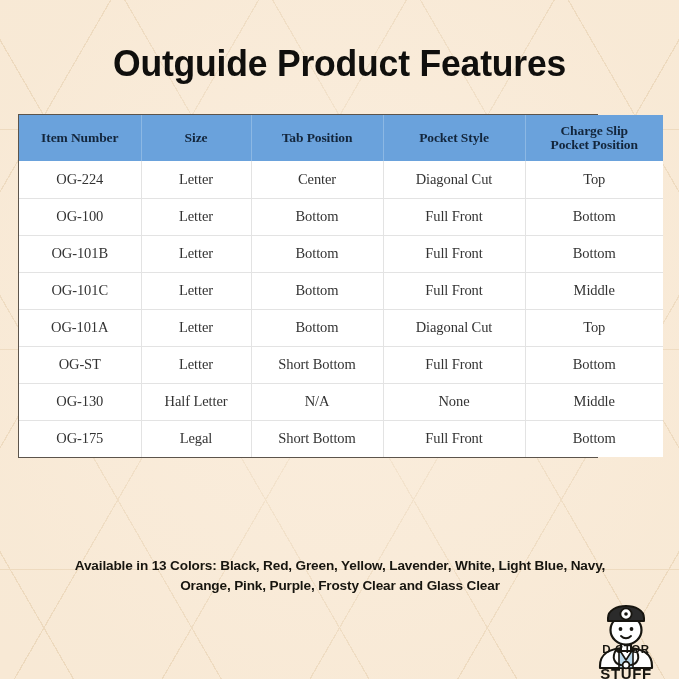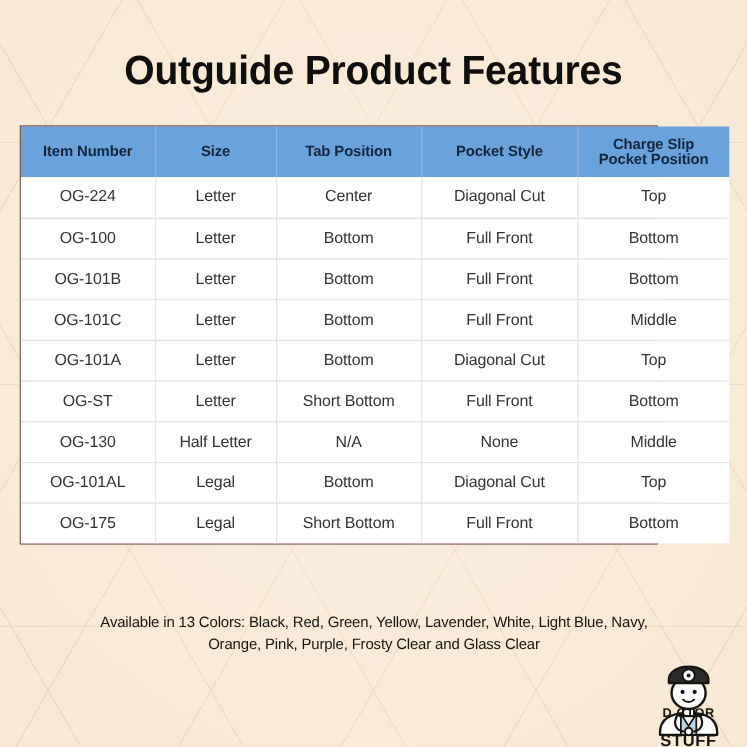--- a/index.html
+++ b/index.html
@@ -78,22 +78,23 @@
     transform: scaleX(0.96);
   }
 
   
   .table-wrap {
     position: absolute;
     left: 18px;
     top: 114px;
     width: 580px;
     border: 1.6px solid #5c544b;
-    background: #fca5a5;
+    background: #14532d;
     box-sizing: border-box;
+    font-family: Liberation Serif, serif;
   }
   table.features {
     width: 100%;
     border-collapse: collapse;
     table-layout: fixed;
   }
   table.features col.c1 { width: 122px; }
   table.features col.c2 { width: 110px; }
   table.features col.c3 { width: 132px; }
   table.features col.c4 { width: 142px; }
@@ -134,21 +135,21 @@
 
   
   .footer-note {
     position: absolute;
     left: 70px;
     top: 556px;
     width: 540px;
     text-align: center;
     font-size: 13.6px;
     line-height: 20px;
-    font-weight: 400;
+    font-weight: 700;
     color: #17150f;
     letter-spacing: -0.15px;
   }
 
   
   .logo {
     position: absolute;
     left: 583px;
     top: 604px;
     width: 86px;
@@ -233,27 +234,20 @@
             <td>Bottom</td>
           </tr>
           <tr>
             <td>OG-130</td>
             <td>Half Letter</td>
             <td>N/A</td>
             <td>None</td>
             <td>Middle</td>
           </tr>
           <tr>
-            <td>OG-101AL</td>
-            <td>Legal</td>
-            <td>Bottom</td>
-            <td>Diagonal Cut</td>
-            <td>Top</td>
-          </tr>
-          <tr>
             <td>OG-175</td>
             <td>Legal</td>
             <td>Short Bottom</td>
             <td>Full Front</td>
             <td>Bottom</td>
           </tr>
         </tbody>
       </table>
     </div>
 

